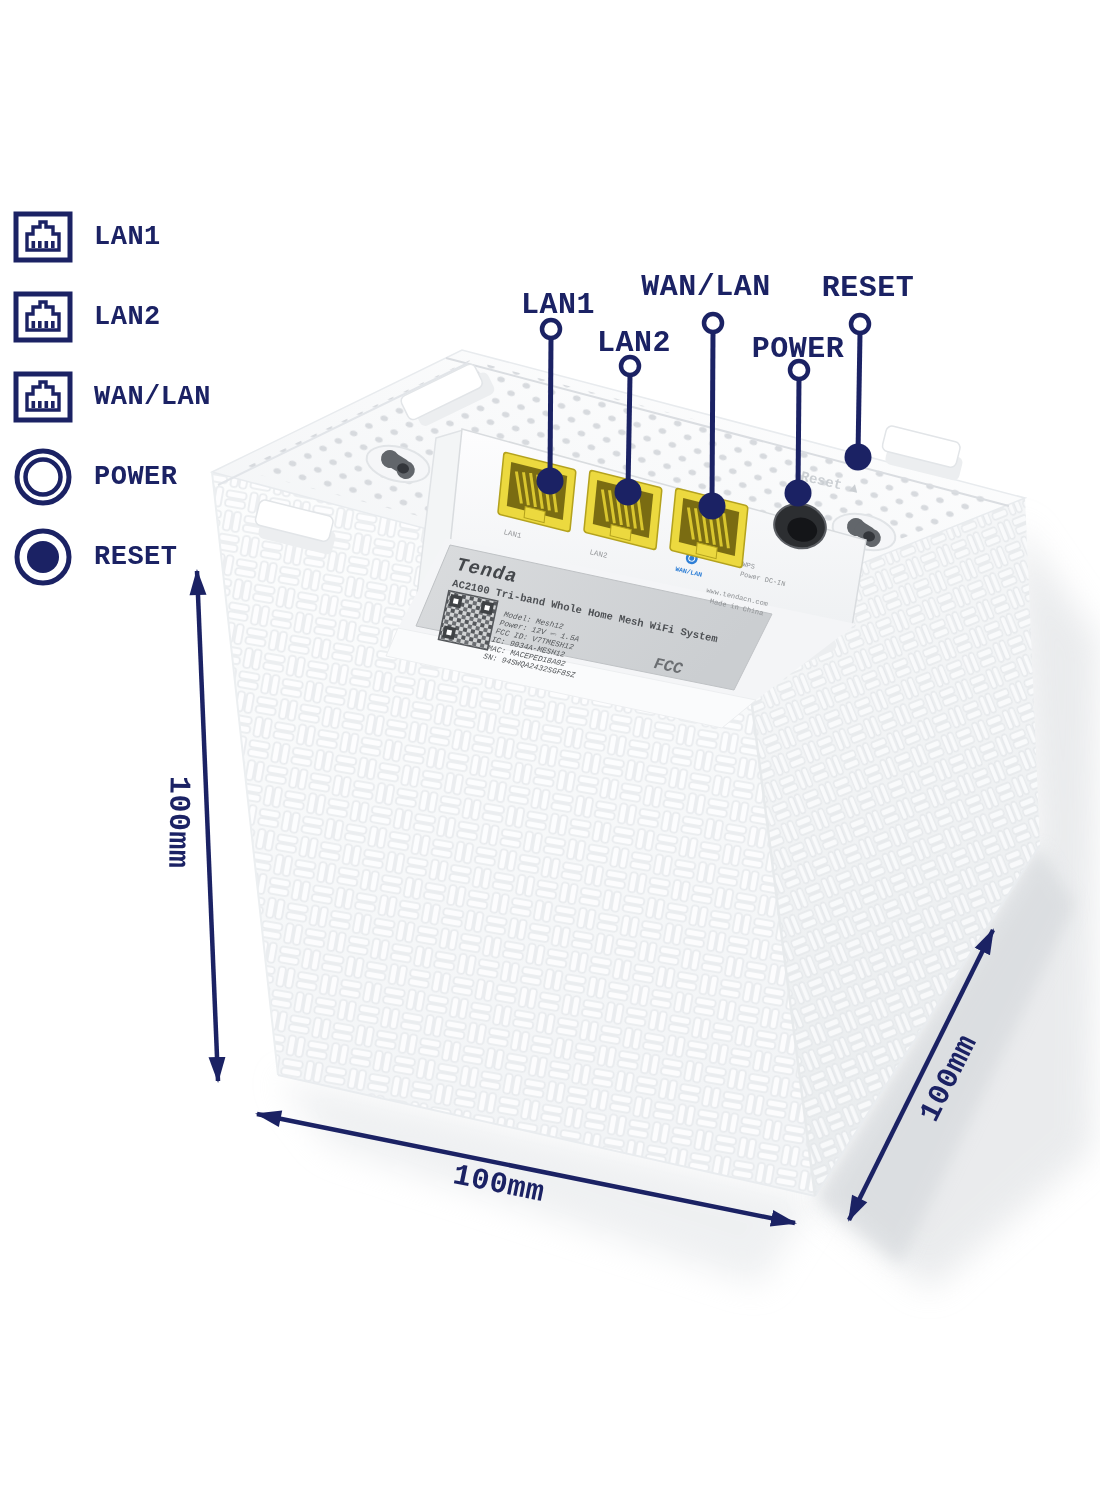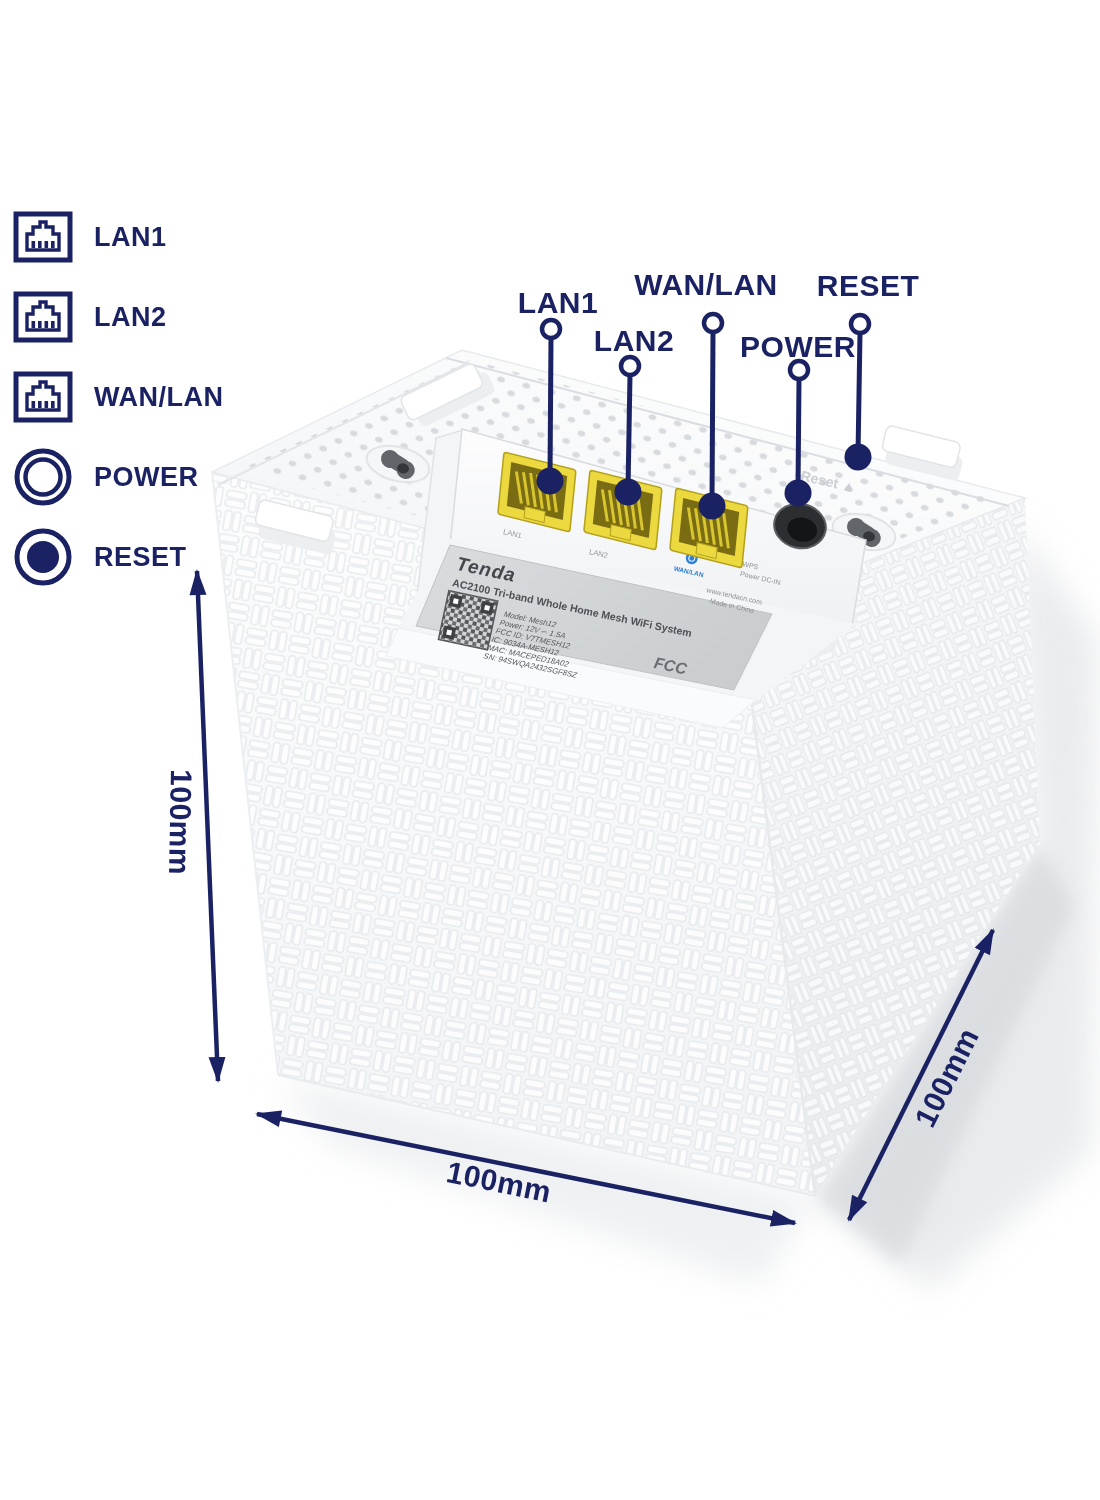--- a/index.html
+++ b/index.html
@@ -1,18 +1,18 @@
 <!DOCTYPE html>
 <html><head>
 <meta charset="utf-8">
 <style>
   html,body{margin:0;padding:0;background:#ffffff;}
   .stage{
     position:relative;width:1100px;height:1500px;background:#ffffff;overflow:hidden;
-    font-family:Liberation Sans, sans-serif;
+    font-family:Liberation Mono, monospace;
   }
   .scene{position:absolute;left:0;top:0;width:1100px;height:1500px;}
   .legend{
     position:absolute;left:12px;top:206px;display:flex;flex-direction:column;gap:18px;z-index:5;
   }
   .legend-item{display:flex;align-items:center;gap:20px;height:62px;}
   .legend-icon{width:62px;display:flex;justify-content:center;align-items:center;}
   .legend-label{font-size:27px;font-weight:600;color:#1b2264;letter-spacing:.5px;}
   .svg-callout-label{font-size:30px;font-weight:600;fill:#1b2264;letter-spacing:.5px;}
   .svg-dim-label{font-size:30px;font-weight:600;fill:#1b2264;letter-spacing:.5px;}

